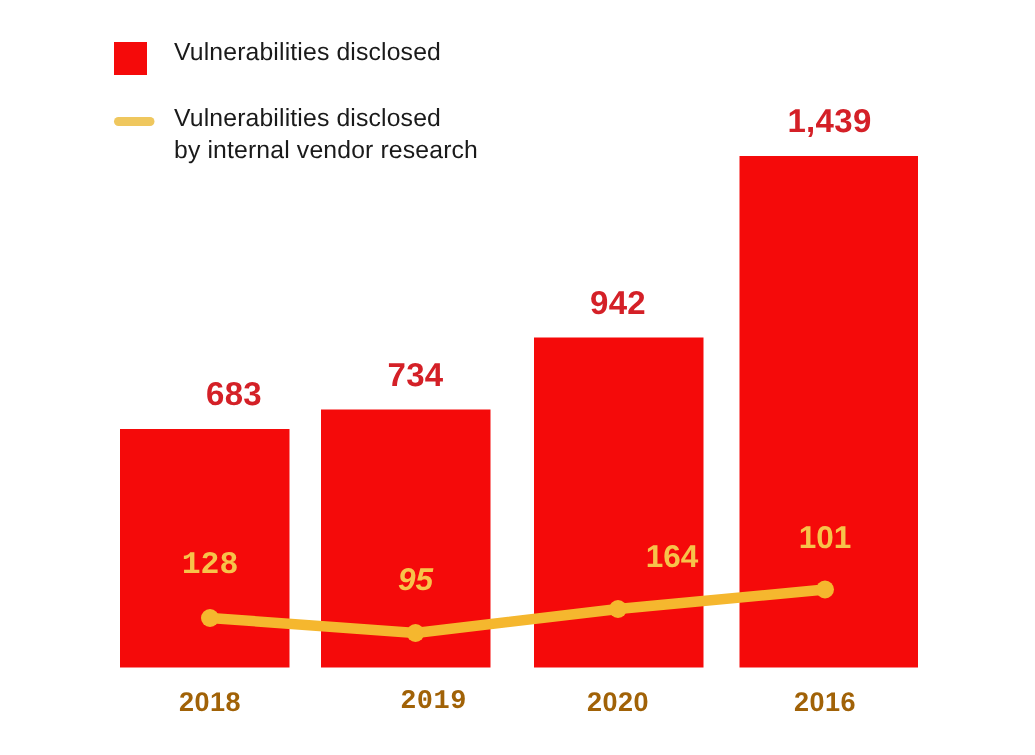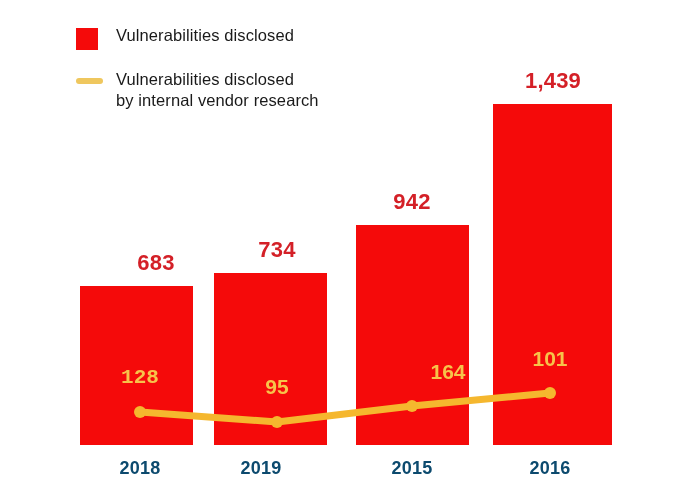--- a/index.html
+++ b/index.html
@@ -88,21 +88,21 @@
     font-weight: 700;
     color: #f7c34a;
     text-align: center;
     white-space: nowrap;
     transform: translateX(-50%);
   }
   .cat-label {
     position: absolute;
     font-size: 18px;
     font-weight: 700;
-    color: #0c4a6e;
+    color: #a16207;
     text-align: center;
     white-space: nowrap;
     transform: translateX(-50%);
     letter-spacing: 0.3px;
   }
   svg.series-line {
     position: absolute;
     left: 0;
     top: 0;
     width: 690px;
@@ -145,23 +145,23 @@
 
     <svg class="series-line" viewBox="0 0 690 503" xmlns="http://www.w3.org/2000/svg">
       <polyline points="140,412 277,422 412,406 550,393" fill="none" stroke="#F5B72E" stroke-width="7" stroke-linecap="round" stroke-linejoin="round"></polyline>
       <circle cx="140" cy="412" r="6" fill="#F5B72E"></circle>
       <circle cx="277" cy="422" r="6" fill="#F5B72E"></circle>
       <circle cx="412" cy="406" r="6" fill="#F5B72E"></circle>
       <circle cx="550" cy="393" r="6" fill="#F5B72E"></circle>
     </svg>
 
     <div class="line-value" style="left:140px; top:366px;font-family:Liberation Mono, monospace;">128</div>
-    <div class="line-value" style="left:277px; top:375px;">95</div>
+    <div class="line-value" style="left:277px; top:375px;font-style:italic;">95</div>
     <div class="line-value" style="left:412px; top:360px;margin-left:36px;">164</div>
     <div class="line-value" style="left:550px; top:347px;">101</div>
 
     <div class="cat-label" style="left:140px; top:458px;">2018</div>
-    <div class="cat-label" style="left:261px; top:458px;">2019</div>
-    <div class="cat-label" style="left:412px; top:458px;">2015</div>
+    <div class="cat-label" style="left:289px; top:458px;font-family:Liberation Mono, monospace;">2019</div>
+    <div class="cat-label" style="left:412px; top:458px;">2020</div>
     <div class="cat-label" style="left:550px; top:458px;">2016</div>
 
   </div>
 </div>
 
 </body></html>

